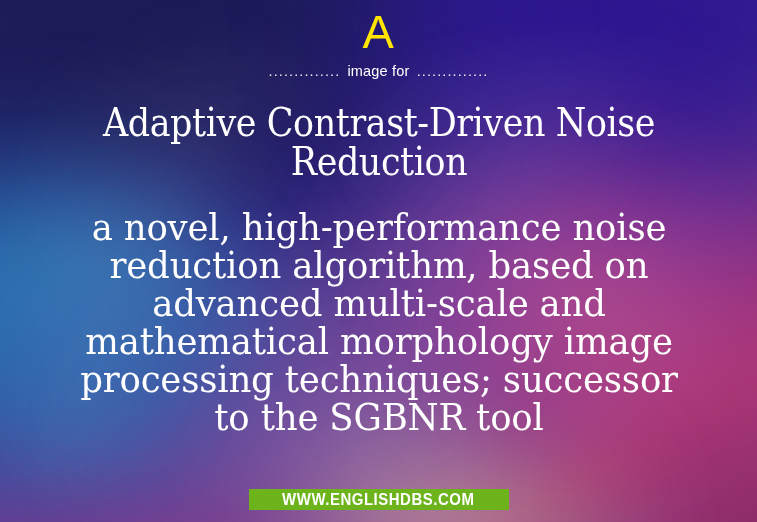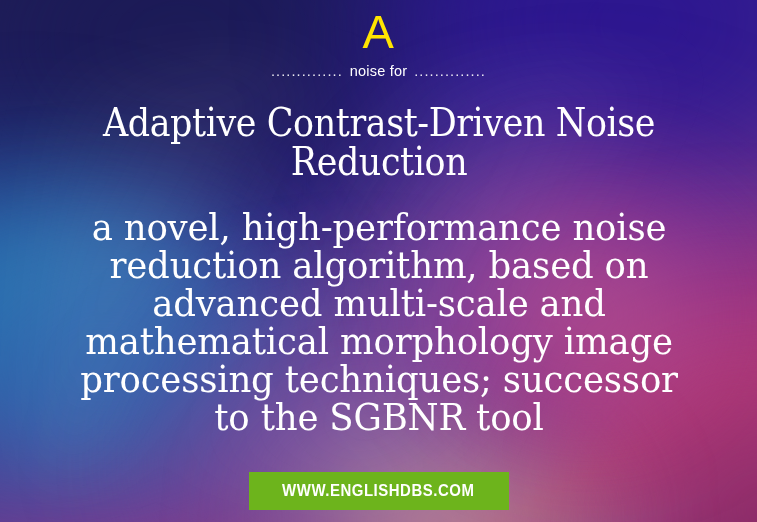--- a/index.html
+++ b/index.html
@@ -174,21 +174,21 @@
     line-height: 38px;
     color: #ffffff;
     letter-spacing: -0.2px;
     transform: scaleX(0.96);
   }
 
   .spacer { flex: 1 1 auto; }
 
   .site-button {
     width: 260px;
-    height: 38px;
+    height: 21px;
     margin-bottom: 12px;
     background: #6db41c;
     display: flex;
     align-items: center;
     justify-content: center;
     border: none;
     cursor: pointer;
     padding: 0;
   }
   .site-button-label {
@@ -218,21 +218,21 @@
   <div class="bg-blob blob-peach"></div>
   <div class="bg-blob blob-pink-top"></div>
   <div class="bg-blob blob-streak"></div>
 
   <div class="content">
 
     <div class="letter">A</div>
 
     <div class="stands-row">
       <span class="dots-left">..............</span>
-      <span class="stands-label">noise for</span>
+      <span class="stands-label">image for</span>
       <span class="dots-right">..............</span>
     </div>
 
     <div class="title">Adaptive Contrast-Driven Noise Reduction</div>
 
     <div class="definition">a novel, high-performance noise reduction algorithm, based on advanced multi-scale and mathematical morphology image processing techniques; successor to the SGBNR tool</div>
 
     <div class="spacer"></div>
 
     <button class="site-button">

